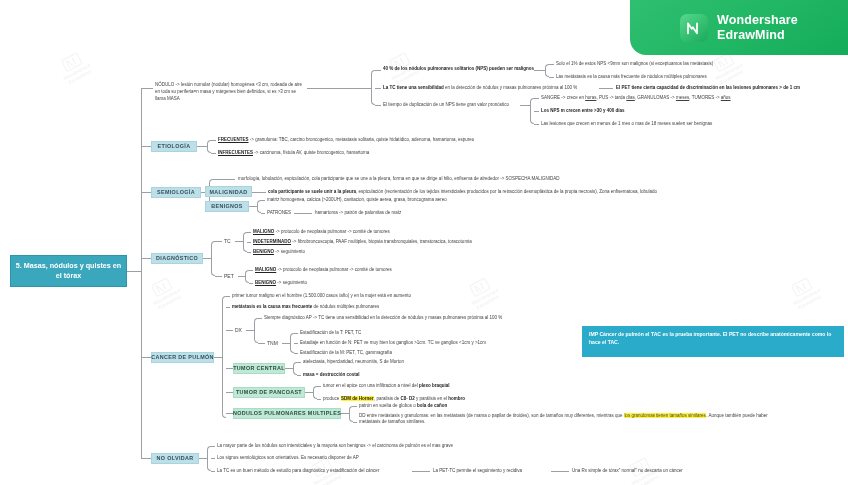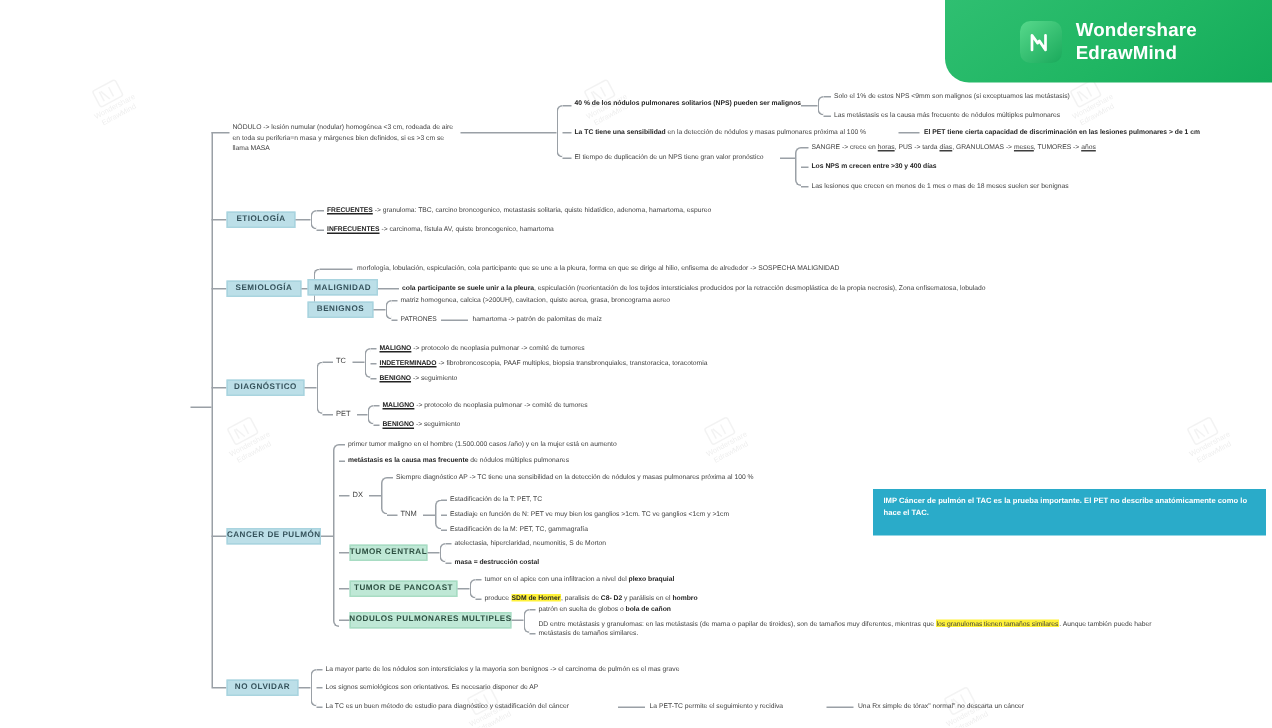--- a/index.html
+++ b/index.html
@@ -90,20 +90,23 @@
       <svg width="18" height="18" viewBox="0 0 24 24" aria-hidden="true">
         <path d="M4 19V6l5 7 1.5-2L16 19V6" fill="none" stroke="#ffffff" stroke-width="2.4" stroke-linecap="round" stroke-linejoin="round"></path>
       </svg>
     </span>
     <span class="btxt">
       <span>Wondershare</span><br>
       <span>EdrawMind</span>
     </span>
   </div>
 
+  <div class="root">
+    <span>5. Masas, nódulos y quistes en el tórax</span>
+  </div>
 
   <div class="ln lh" style="left:127px;top:271px;width:14px;"></div>
   <div class="ln lv" style="left:141px;top:88px;height:370px;"></div>
 
   <div class="ln lh" style="left:141px;top:88px;width:12px;"></div>
   <div class="t wrap" style="left:155px;top:82px;width:152px;">NÓDULO -&gt; lesión numular (nodular) homogénea &lt;3 cm, rodeada de aire en toda su periferia=n masa y márgenes bien definidos, si es &gt;3 cm se llama MASA</div>
 
   <div class="brk" style="left:371px;top:70px;height:35px;"></div>
   <div class="ln lh" style="left:307px;top:88px;width:64px;"></div>
 

